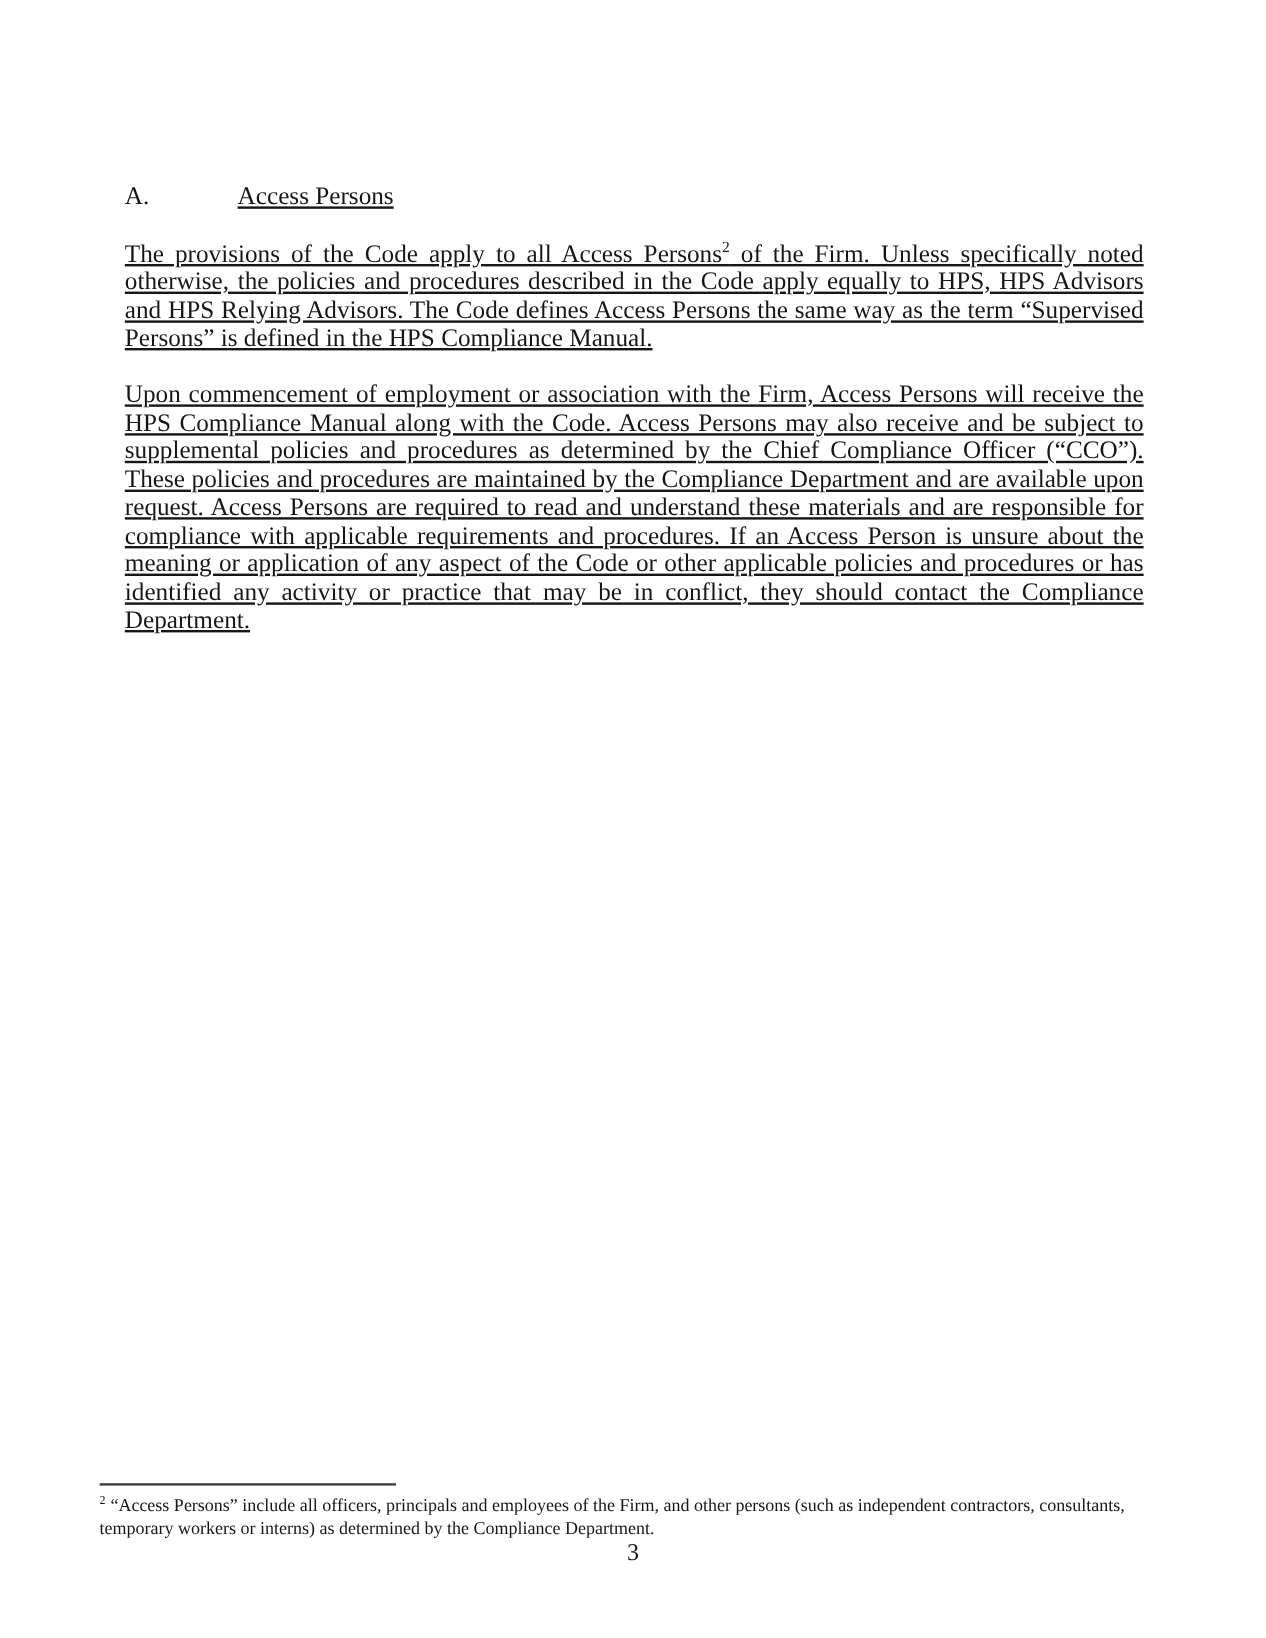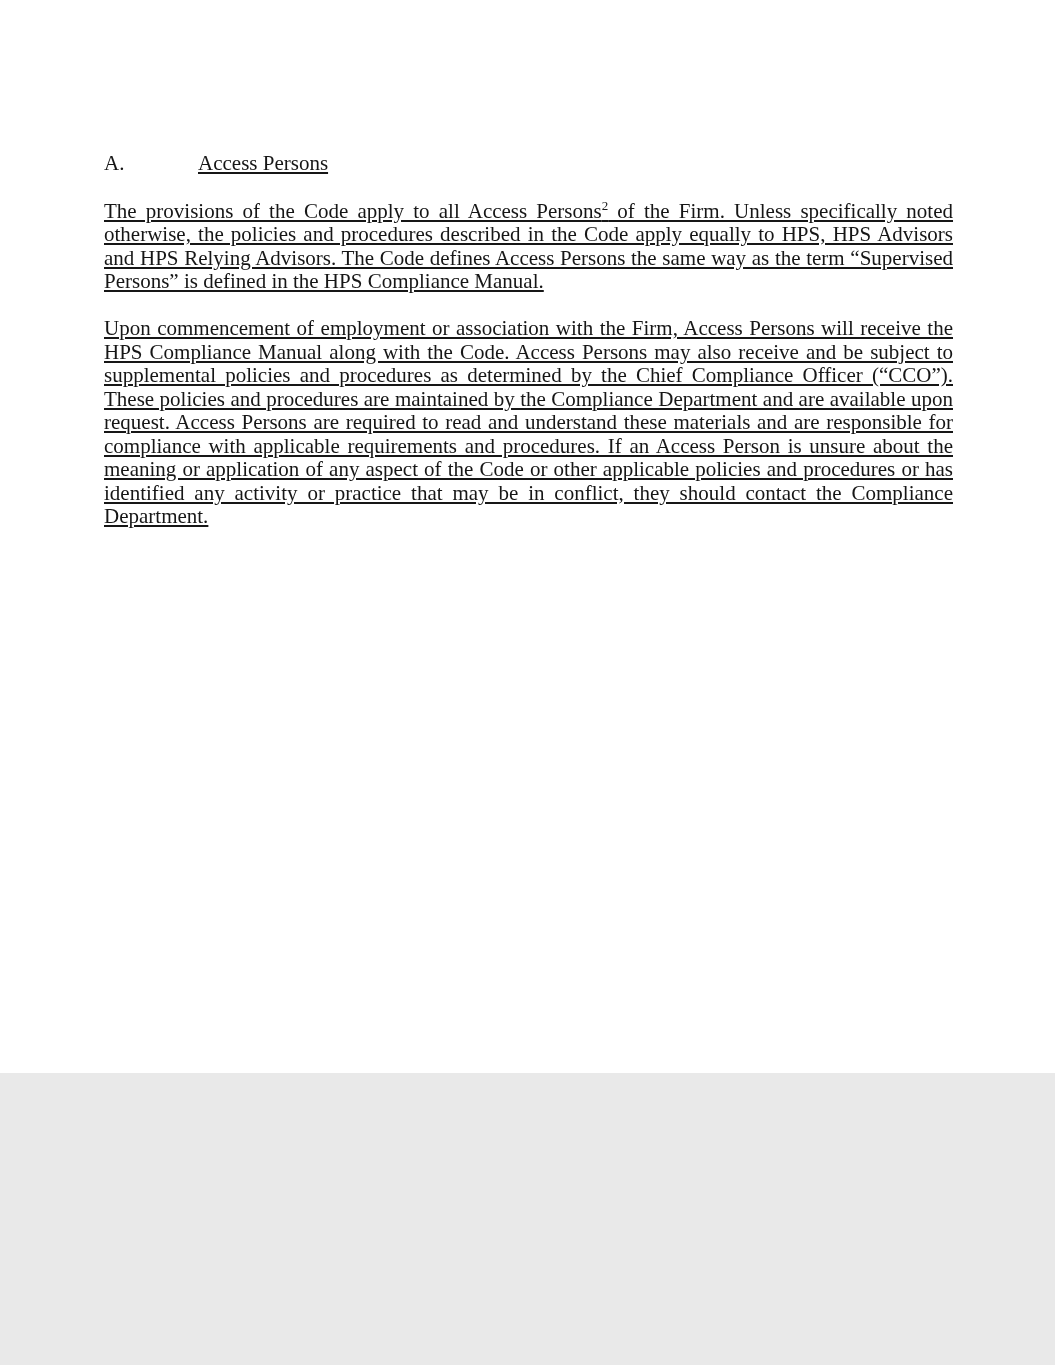--- a/index.html
+++ b/index.html
@@ -3,21 +3,21 @@
 <meta charset="utf-8">
 <style>
   html, body {
     margin: 0;
     padding: 0;
     background: #e9e9e9;
   }
   .page {
     position: relative;
     width: 1055px;
-    height: 1073px;
+    height: 1365px;
     background: #ffffff;
     font-family: "Liberation Serif", "DejaVu Serif", serif;
     color: #161616;
     overflow: hidden;
   }
   .content {
     position: absolute;
     left: 104px;
     top: 152px;
     width: 849px;
@@ -92,17 +92,18 @@
     </div>
 
     <p class="body-para"><span>The provisions of the Code apply to all Access Persons</span><sup class="fn-ref">2</sup><span> of the Firm. Unless specifically noted otherwise, the policies and procedures described in the Code apply equally to HPS, HPS Advisors and HPS Relying Advisors. The Code defines Access Persons the same way as the term “Supervised Persons” is defined in the HPS Compliance Manual.</span></p>
 
     <p class="body-para">Upon commencement of employment or association with the Firm, Access Persons will receive the HPS Compliance Manual along with the Code. Access Persons may also receive and be subject to supplemental policies and procedures as determined by the Chief Compliance Officer (“CCO”). These policies and procedures are maintained by the Compliance Department and are available upon request. Access Persons are required to read and understand these materials and are responsible for compliance with applicable requirements and procedures. If an Access Person is unsure about the meaning or application of any aspect of the Code or other applicable policies and procedures or has identified any activity or practice that may be in conflict, they should contact the Compliance Department.</p>
 
   </div>
 
   <div class="footnote-area">
     <div class="fn-rule"></div>
+    <div class="fn-text"><sup>2</sup><span>“Access Persons” include all officers, principals and employees of the Firm, and other persons (such as independent contractors, consultants, temporary workers or interns) as determined by the Compliance Department.</span></div>
   </div>
 
   <div class="page-number">3</div>
 
 </div>
 
 </body></html>

